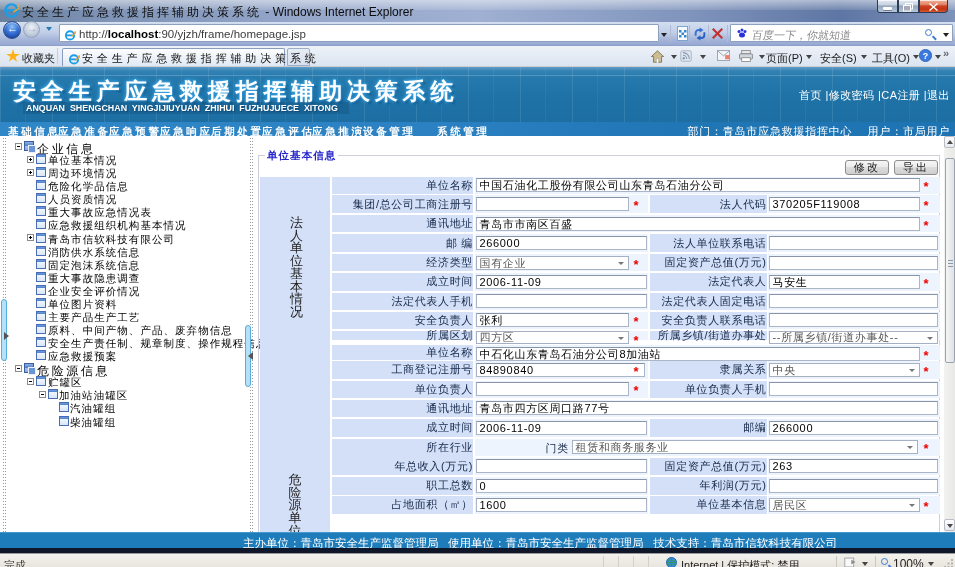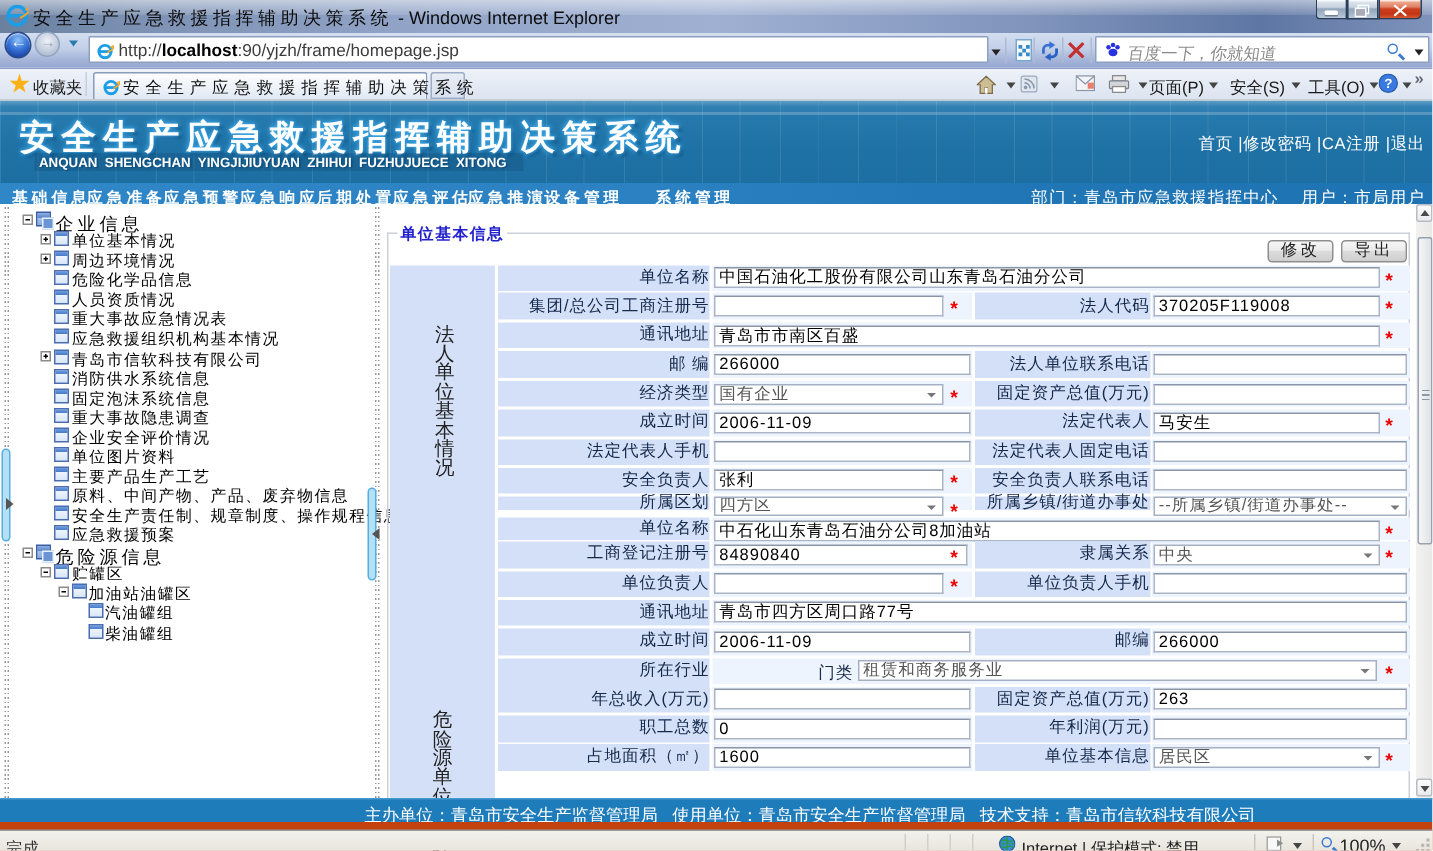--- a/index.html
+++ b/index.html
@@ -70,21 +70,21 @@
 .vlab{position:absolute;width:13px;font-size:13px;color:#222;line-height:12.7px;text-align:center}
 #sbar{position:absolute;left:944px;top:0;width:11px;height:396px;background:linear-gradient(90deg,#f2f2f0,#e8e8e6)}
 .sbtn{position:absolute;left:0;width:11px;height:12px;background:linear-gradient(#fdfdfd,#e8eaed);border:1px solid #b8bcc4;border-radius:2px}
 .sar{position:absolute;left:2px;width:0;height:0;border:3px solid transparent}
 .sar.up{top:3px;border-bottom:4px solid #4a4a4a;border-top:none}
 .sar.dn{top:4px;border-top:4px solid #4a4a4a;border-bottom:none}
 #sthumb{position:absolute;left:0.5px;top:22px;width:10px;height:205px;background:linear-gradient(90deg,#f4f5f6,#dfe2e6);border:1px solid #98a2b0;border-radius:2px}
 .grip{position:absolute;left:2px;top:100px;width:5px;height:8px;background:repeating-linear-gradient(0deg,#8b98a8 0 1px,transparent 1px 3px)}
 #footer{left:0;top:532px;width:955px;height:16px;background:#1e7cba;border-top:1px solid #4698cc}
 #footer div{position:absolute;left:243px;top:3px;font-size:11.5px;color:#fff;letter-spacing:0;white-space:nowrap}
-#statusbar{left:0;top:548px;width:955px;height:19px;background:#c2410c}
+#statusbar{left:0;top:548px;width:955px;height:19px;background:#0f172a}
 #sbgray{position:absolute;left:0;top:4.5px;width:955px;height:14.5px;background:linear-gradient(#f4f2ed,#e8e5de);border-top:1px solid #9b9b9b}
 </style></head><body>
 <div class="ab" id="titlebar">
     <div class="sheen"></div>
   </div>
 <div class="ab" id="ttxt"><span class="cj">安全生产应急救援指挥辅助决策系统</span> - Windows Internet Explorer</div>
 <div class="capbtn" id="bmin"></div>
 <div class="capbtn" id="bmax"></div>
 <div class="capbtn" id="bclose"></div>
 <div class="ab" style="left:883px;top:7px;width:9px;height:3px;background:#fff;box-shadow:0 1px 0 rgba(40,50,70,.45);border-radius:1px"></div>

